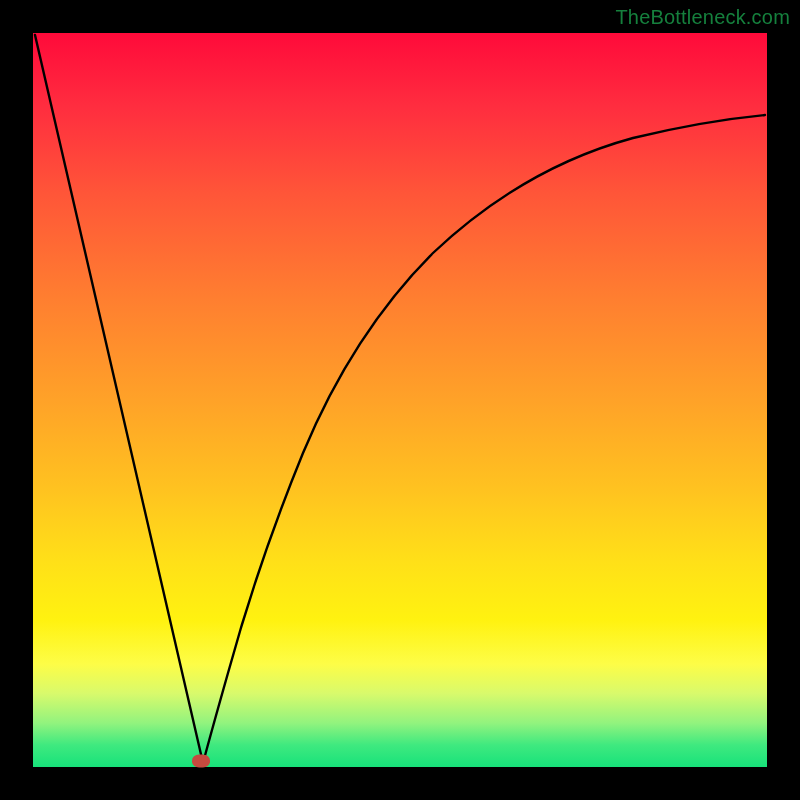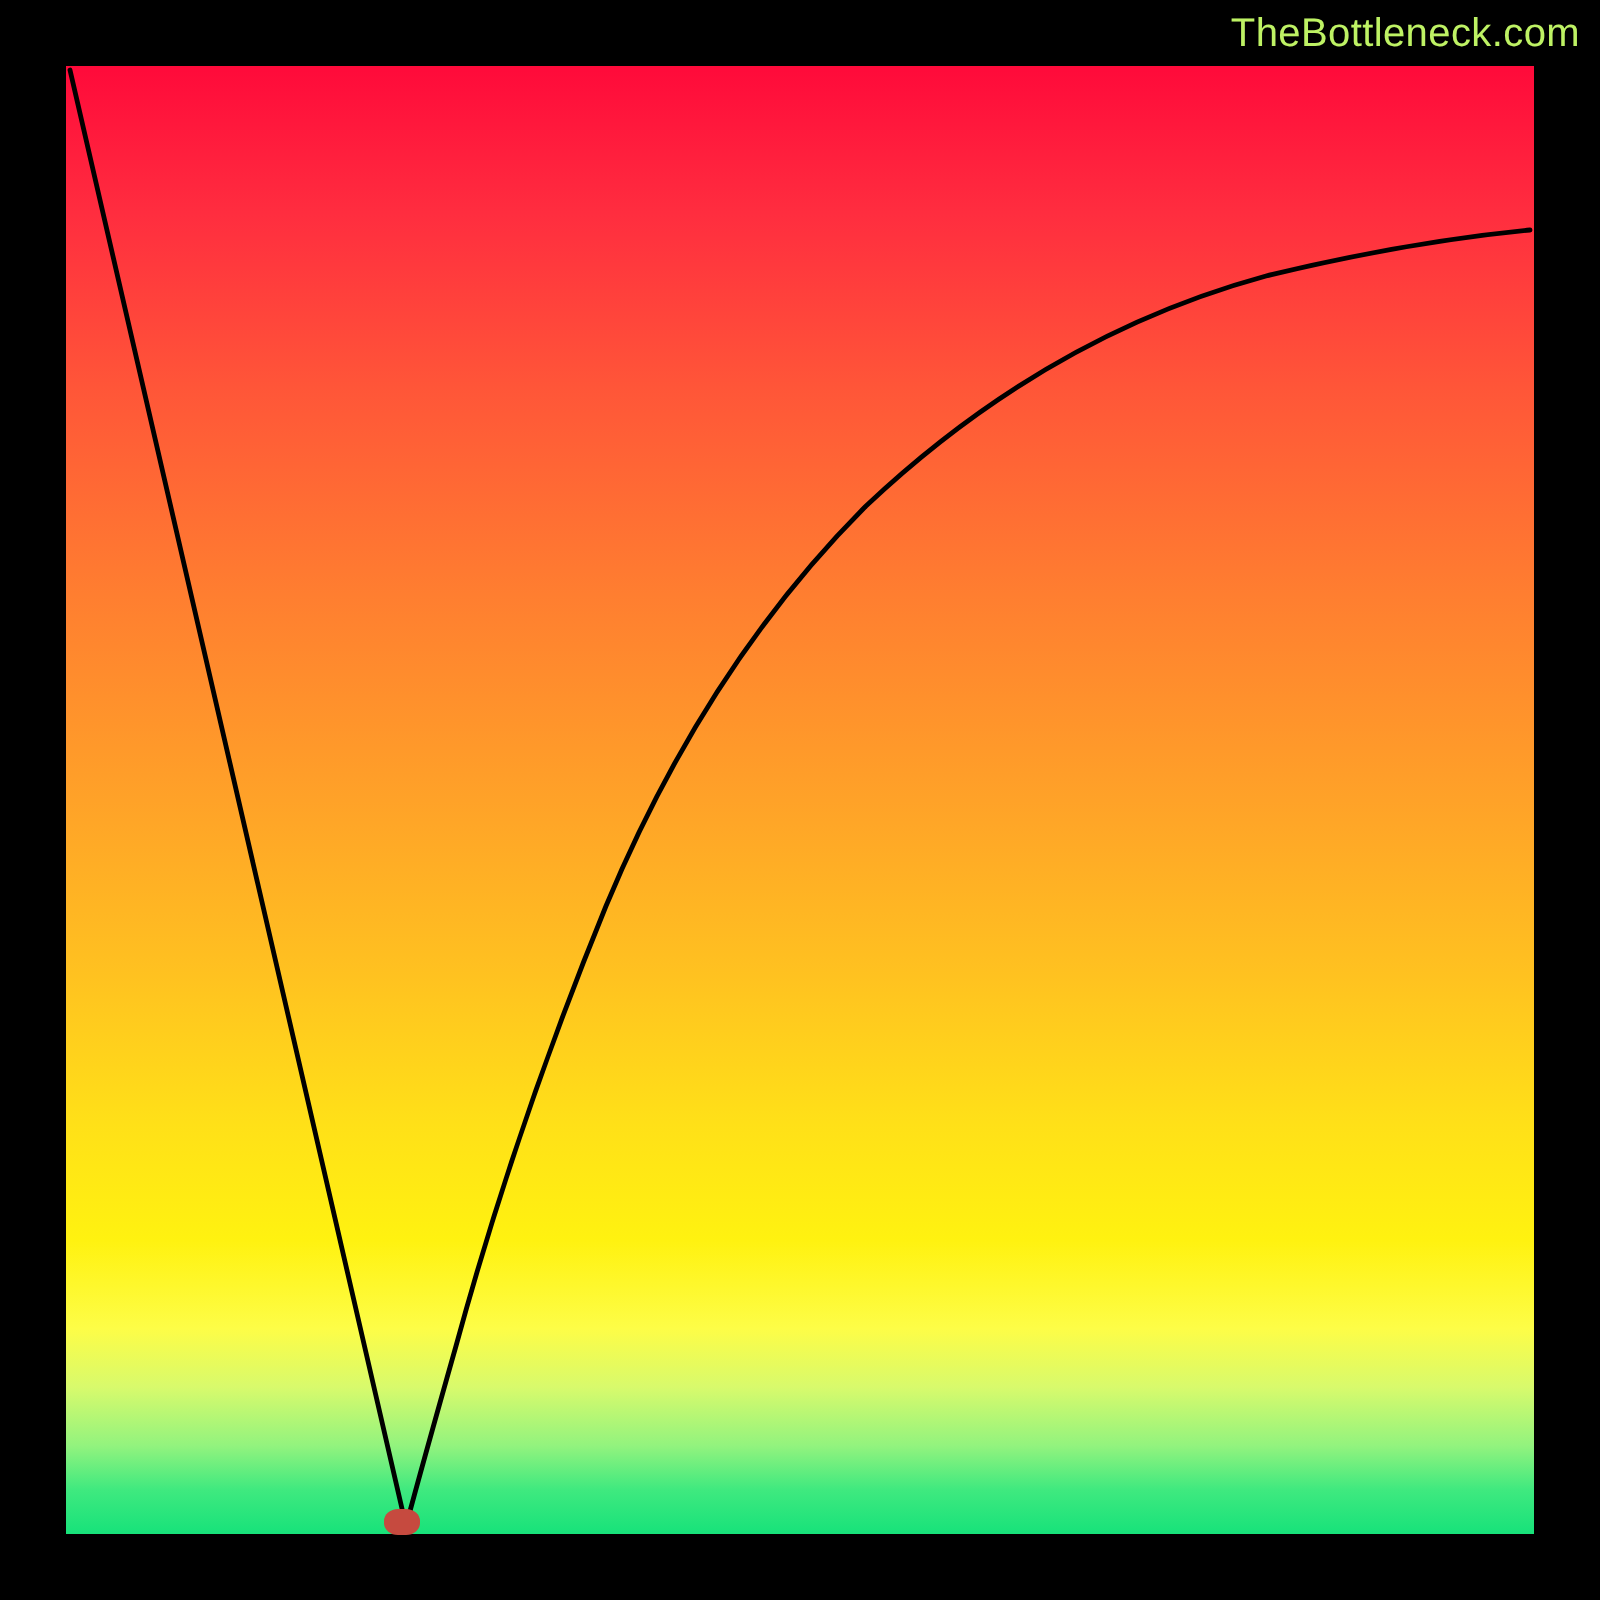--- a/index.html
+++ b/index.html
@@ -38,21 +38,21 @@
       #d8fa6c 90%,
       #92f37e 94%,
       #3fe97f 97%,
       #17e27a 100%
     );
   }
   .watermark {
     position: absolute;
     top: 6px;
     right: 10px;
-    color: #bef264;
+    color: #15803d;
     font-size: 20px;
     font-weight: 500;
     letter-spacing: 0.2px;
     user-select: none;
   }
   svg.curve {
     position: absolute;
     inset: 0;
     width: 100%;
     height: 100%;

